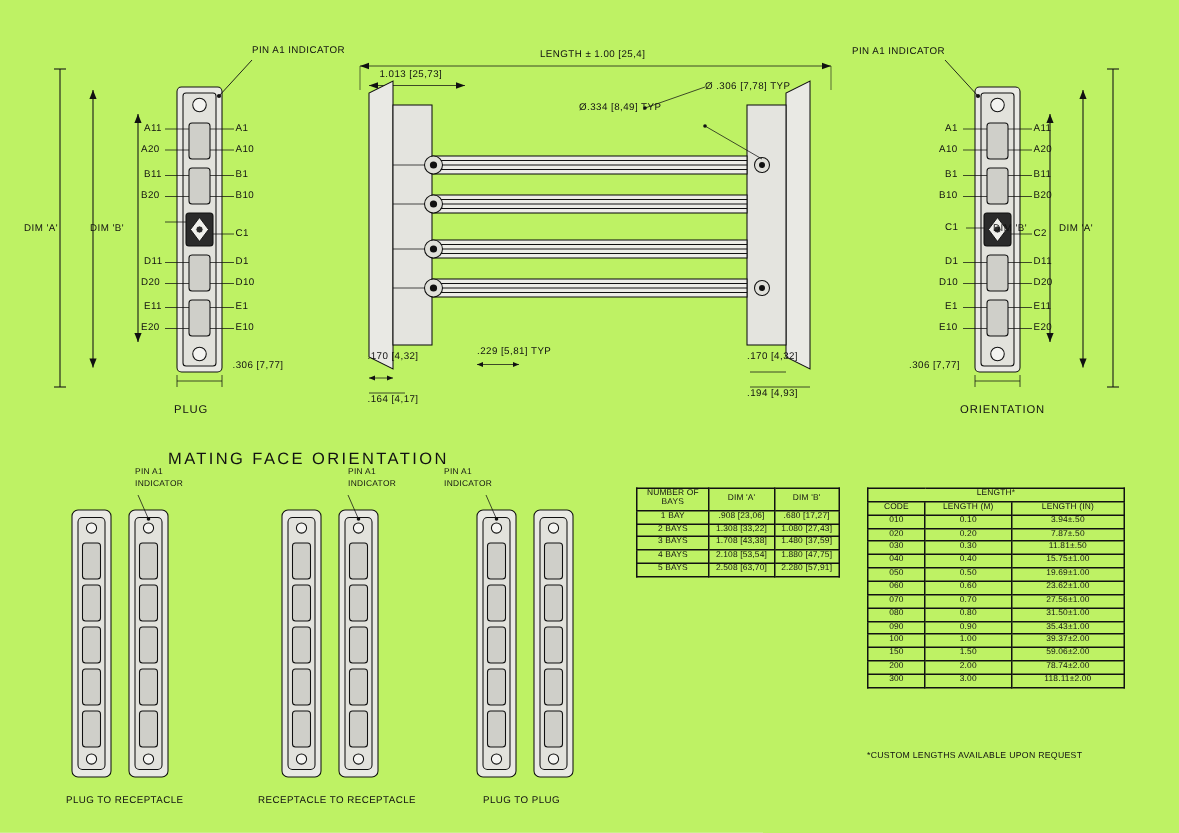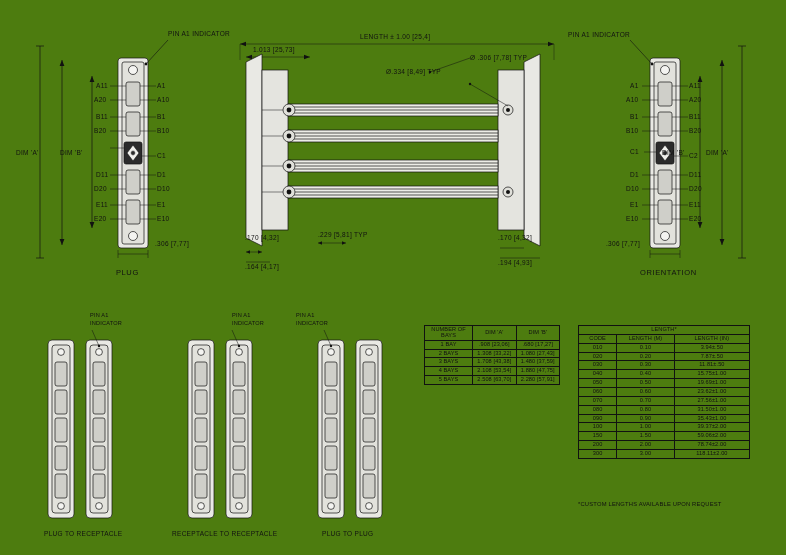--- a/index.html
+++ b/index.html
@@ -1,17 +1,17 @@
 <!DOCTYPE html>
 <html><head>
 <meta charset="utf-8">
 <style>
   html,body{margin:0;padding:0;}
   body{width:786px;height:555px;background:#f3f3f0;font-family:"Liberation Sans",sans-serif;color:#111;overflow:hidden;}
-  #sheet{position:relative;width:786px;height:555px;background:#4d7c0f;}
+  #sheet{position:relative;width:786px;height:555px;background:#bef264;}
   .lbl{position:absolute;font-size:6.5px;letter-spacing:.3px;color:#111;white-space:nowrap;}
   .lbl.big{font-size:11px;letter-spacing:1.6px;}
   .lbl.mid{font-size:7.5px;letter-spacing:.6px;}
   .lbl.tiny{font-size:5.6px;letter-spacing:.2px;}
   svg{position:absolute;left:0;top:0;}
   table{border-collapse:collapse;}
   .tbl{position:absolute;font-size:5.6px;letter-spacing:.1px;}
   .tbl td,.tbl th{border:1px solid #111;padding:1px 2px;text-align:center;font-weight:normal;line-height:1.05;}
   .tbl th{font-size:5.6px;}
   .note{position:absolute;font-size:5.8px;letter-spacing:.2px;}
@@ -344,20 +344,21 @@
   <div class="lbl" style="left:689px;top:113px;">B11</div>
   <div class="lbl" style="left:689px;top:127px;">B20</div>
   <div class="lbl" style="left:689px;top:152px;">C2</div>
   <div class="lbl" style="left:689px;top:171px;">D11</div>
   <div class="lbl" style="left:689px;top:185px;">D20</div>
   <div class="lbl" style="left:689px;top:201px;">E11</div>
   <div class="lbl" style="left:689px;top:215px;">E20</div>
   <div class="lbl" style="left:606px;top:240px;">.306 [7,77]</div>
   <div class="lbl mid" style="left:640px;top:268px;">ORIENTATION</div>
 
+  <div class="lbl big" style="left:112px;top:300px;">MATING FACE ORIENTATION</div>
 
   <div class="lbl tiny" style="left:90px;top:312px;">PIN A1</div>
   <div class="lbl tiny" style="left:90px;top:320px;">INDICATOR</div>
   <div class="lbl tiny" style="left:232px;top:312px;">PIN A1</div>
   <div class="lbl tiny" style="left:232px;top:320px;">INDICATOR</div>
   <div class="lbl tiny" style="left:296px;top:312px;">PIN A1</div>
   <div class="lbl tiny" style="left:296px;top:320px;">INDICATOR</div>
 
   <div class="lbl" style="left:44px;top:530px;">PLUG TO RECEPTACLE</div>
   <div class="lbl" style="left:172px;top:530px;">RECEPTACLE TO RECEPTACLE</div>

